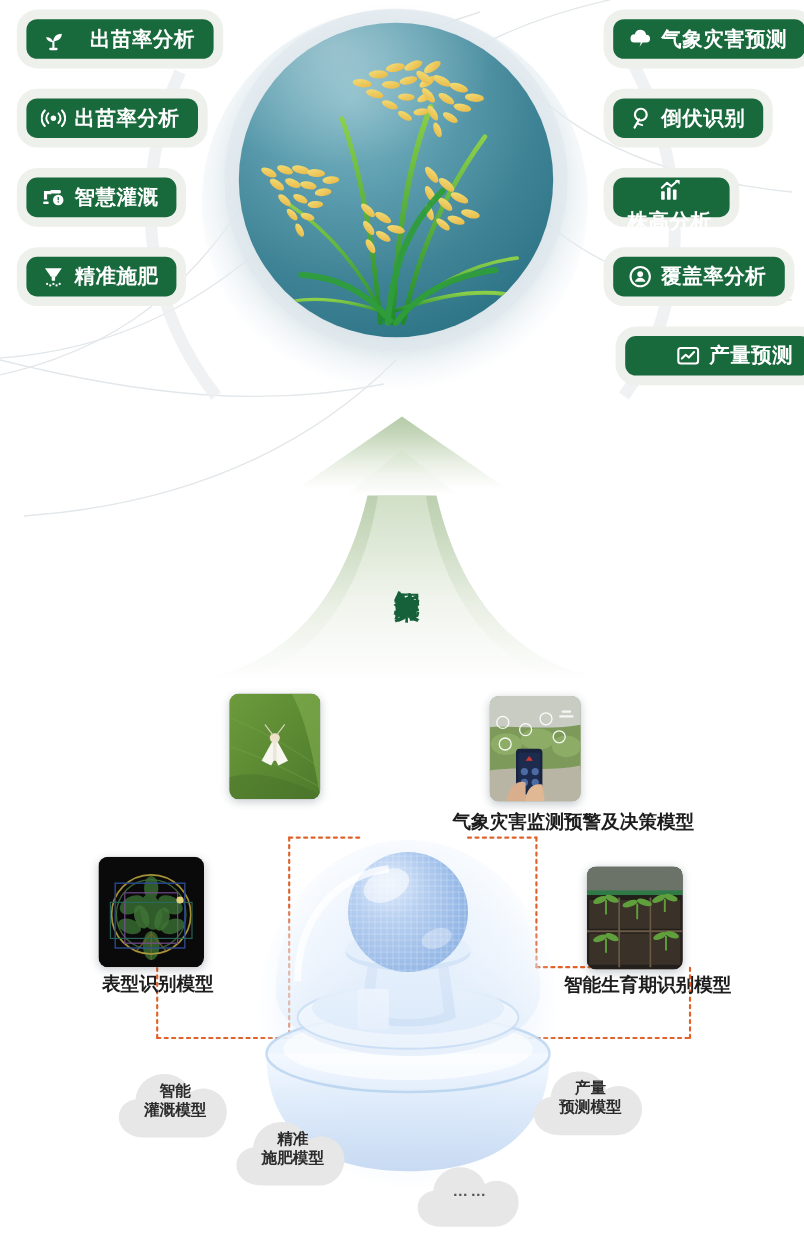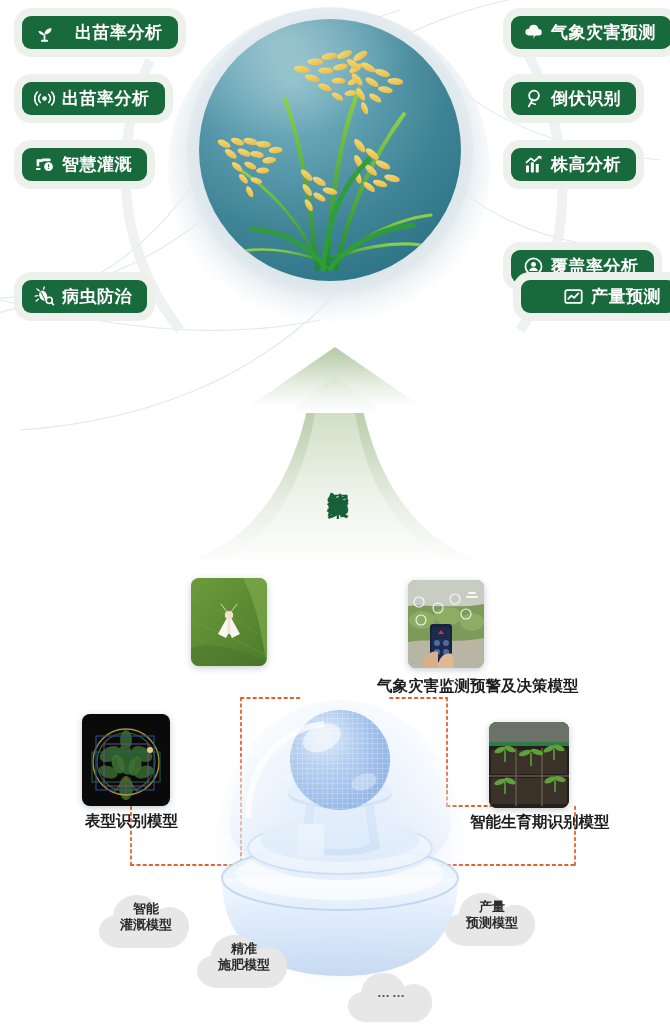--- a/index.html
+++ b/index.html
@@ -244,61 +244,65 @@
     <svg class="picon" viewBox="0 0 24 24">
       <path fill="#fff" d="M3 6h7v3H6v5H3z"></path>
       <rect fill="#fff" x="9" y="5" width="10" height="3.4" rx="1.2"></rect>
       <rect fill="#fff" x="2.4" y="16" width="5" height="2.4" rx=".6"></rect>
       <circle cx="16.6" cy="14.4" r="5" fill="#fff"></circle>
       <path fill="#18693c" d="M16 11.6h1.2v3.2H16zm0 4h1.2v1.2H16z"></path>
     </svg>
     <span class="plabel">智慧灌溉</span>
   </div>
 
-
-  <div class="pill" style="left:22px;top:280px;">
-    <svg class="picon" viewBox="0 0 24 24">
-      <ellipse cx="10.5" cy="11" rx="4.4" ry="6" fill="#fff" transform="rotate(-22 10.5 11)"></ellipse>
-      <path fill="#18693c" d="M7.8 6.6l5.4 10.8" stroke="#18693c" stroke-width="1.1"></path>
-      <path fill="none" stroke="#fff" stroke-width="1.6" stroke-linecap="round" d="M6 5.4l-2.6-2M11 3.6l.8-2.4M4.4 11l-3 .6M5 15.2l-2.6 2"></path>
-      <circle cx="17.4" cy="16.4" r="3.5" fill="none" stroke="#fff" stroke-width="1.8"></circle>
-      <path stroke="#fff" stroke-width="2" stroke-linecap="round" d="M20 19l2.2 2.2"></path>
-    </svg>
-    <span class="plabel">病虫防治</span>
-  </div>
+  <div class="pill" style="left:22px;top:214px;">
+    <svg class="picon" viewBox="0 0 24 24">
+      <path fill="#fff" d="M4 4h16l-5.6 8.2h-4.8z"></path>
+      <rect fill="#fff" x="10.4" y="12" width="3.2" height="4" rx=".6"></rect>
+      <g fill="#fff">
+        <circle cx="6" cy="19" r="1.1"></circle>
+          <circle cx="9" cy="20.4" r="1.1"></circle>
+        <circle cx="12" cy="19" r="1.1"></circle>
+          <circle cx="15" cy="20.4" r="1.1"></circle>
+        <circle cx="18" cy="19" r="1.1"></circle>
+      </g>
+    </svg>
+    <span class="plabel">精准施肥</span>
+  </div>
+
 
   <div class="pill right" style="left:511px;top:16px;">
     <svg class="picon" viewBox="0 0 24 24">
       <path fill="#fff" d="M6.4 15.4a3.9 3.9 0 01.5-7.8A5.4 5.4 0 0117.6 8a3.7 3.7 0 01.2 7.4z"></path>
       <path fill="#fff" d="M12.6 11.8h4.2l-5.4 7.6 1.3-4.6H8.6z"></path>
     </svg>
     <span class="plabel">气象灾害预测</span>
   </div>
 
   <div class="pill right" style="left:511px;top:82px;">
     <svg class="picon" viewBox="0 0 24 24">
       <circle cx="12.6" cy="8.6" r="5.6" fill="none" stroke="#fff" stroke-width="2.1"></circle>
       <path fill="none" stroke="#fff" stroke-width="2.1" stroke-linecap="round" d="M11 13.2L6.6 21"></path>
       <path fill="none" stroke="#fff" stroke-width="1.7" stroke-linecap="round" d="M9.4 17.2l4.6 1.4"></path>
     </svg>
     <span class="plabel">倒伏识别</span>
   </div>
 
-  <div class="pill right" style="left:511px;top:148px;">
+  <div class="pill right" style="left:511px;top:148px;flex-direction:column;">
     <svg class="picon" viewBox="0 0 24 24">
       <rect fill="#fff" x="3.4" y="13" width="3.4" height="8" rx=".6"></rect>
       <rect fill="#fff" x="9" y="9.4" width="3.4" height="11.6" rx=".6"></rect>
       <rect fill="#fff" x="14.6" y="11.4" width="3.4" height="9.6" rx=".6"></rect>
       <path fill="none" stroke="#fff" stroke-width="2" stroke-linecap="round" stroke-linejoin="round" d="M4 9.6l5-4.6 4 3.2 6-5.2"></path>
       <path fill="#fff" d="M16.4 2.2H21v4.4z"></path>
     </svg>
     <span class="plabel">株高分析</span>
   </div>
 
-  <div class="pill right" style="left:511px;top:214px;margin-top:36px;">
+  <div class="pill right" style="left:511px;top:214px;">
     <svg class="picon" viewBox="0 0 24 24">
       <circle cx="12" cy="12" r="9.2" fill="none" stroke="#fff" stroke-width="2"></circle>
       <circle cx="12" cy="9.6" r="2.8" fill="#fff"></circle>
       <path fill="#fff" d="M12 13.2c-2.6 0-4.6 1.6-5 3.8h10c-.4-2.2-2.4-3.8-5-3.8z"></path>
     </svg>
     <span class="plabel">覆盖率分析</span>
   </div>
 
   <div class="pill right" style="left:521px;top:280px;padding-left:42px;">
     <svg class="picon" viewBox="0 0 24 24">

